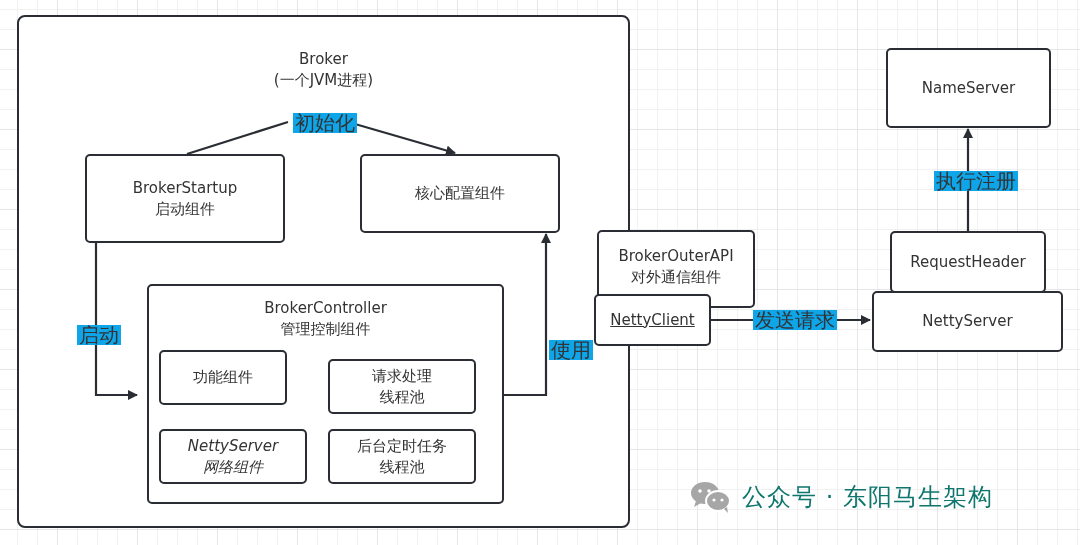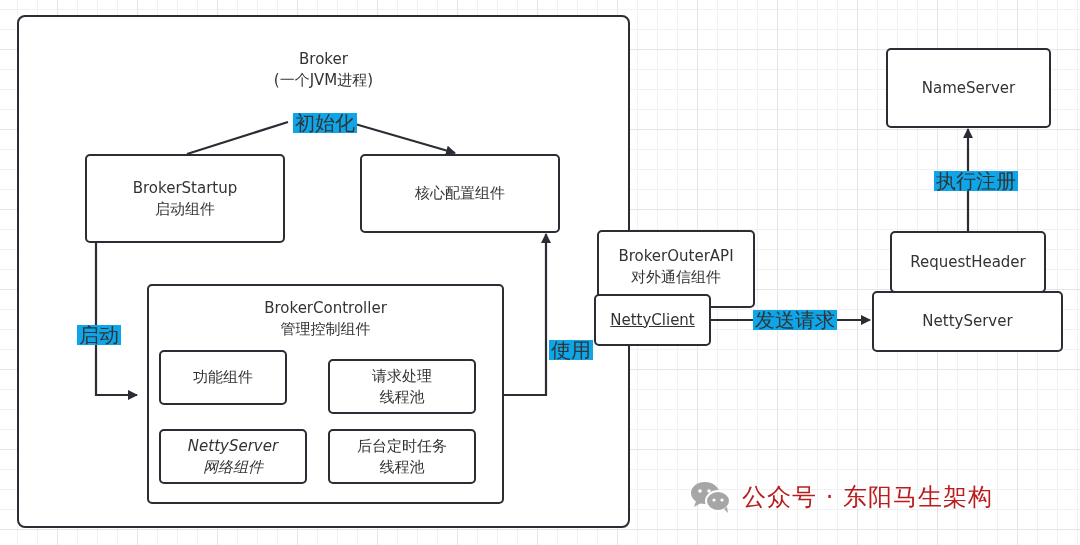--- a/index.html
+++ b/index.html
@@ -25,21 +25,21 @@
   .box span { display:block; white-space:nowrap; }
   .outer { justify-content:flex-start; padding-top:32px; border-radius:8px; }
   .ctrl { justify-content:flex-start; padding-top:12px; }
   .label {
     position:absolute; font-size:20px; color:#333; background:#0ea5e9;
     white-space:nowrap; line-height:20px; padding:0 2px;
   }
   svg.lines { position:absolute; left:0; top:0; }
   .wm {
     position:absolute; left:690px; top:480px; display:flex; align-items:center;
-    color:#b91c1c; font-size:24px; letter-spacing:1px;
+    color:#0f766e; font-size:24px; letter-spacing:1px;
   }
 </style>
 </head>
 <body>
 
 <div class="box outer" style="left:17px; top:15px; width:613px; height:513px;">
   <span>Broker</span>
   <span>(一个JVM进程)</span>
 </div>
 

